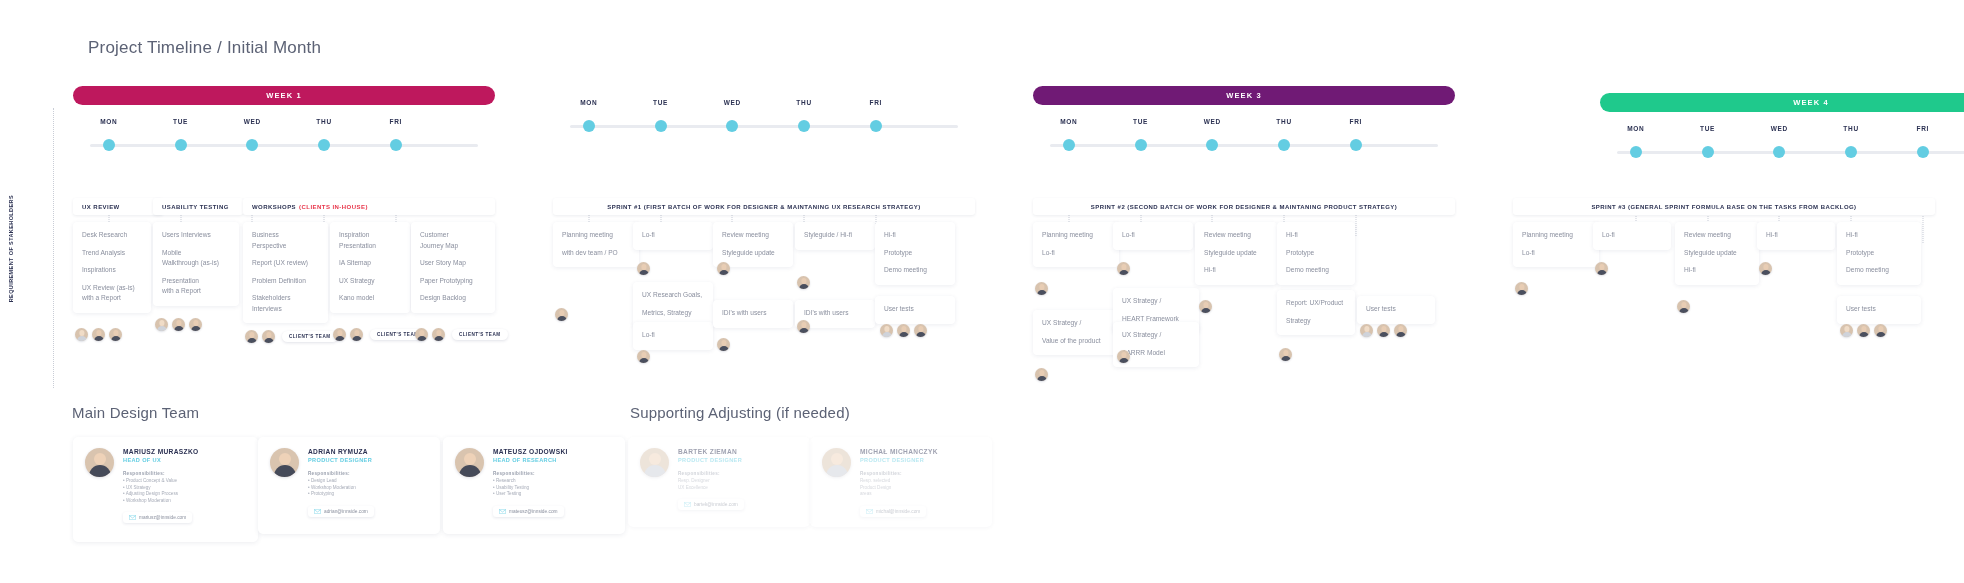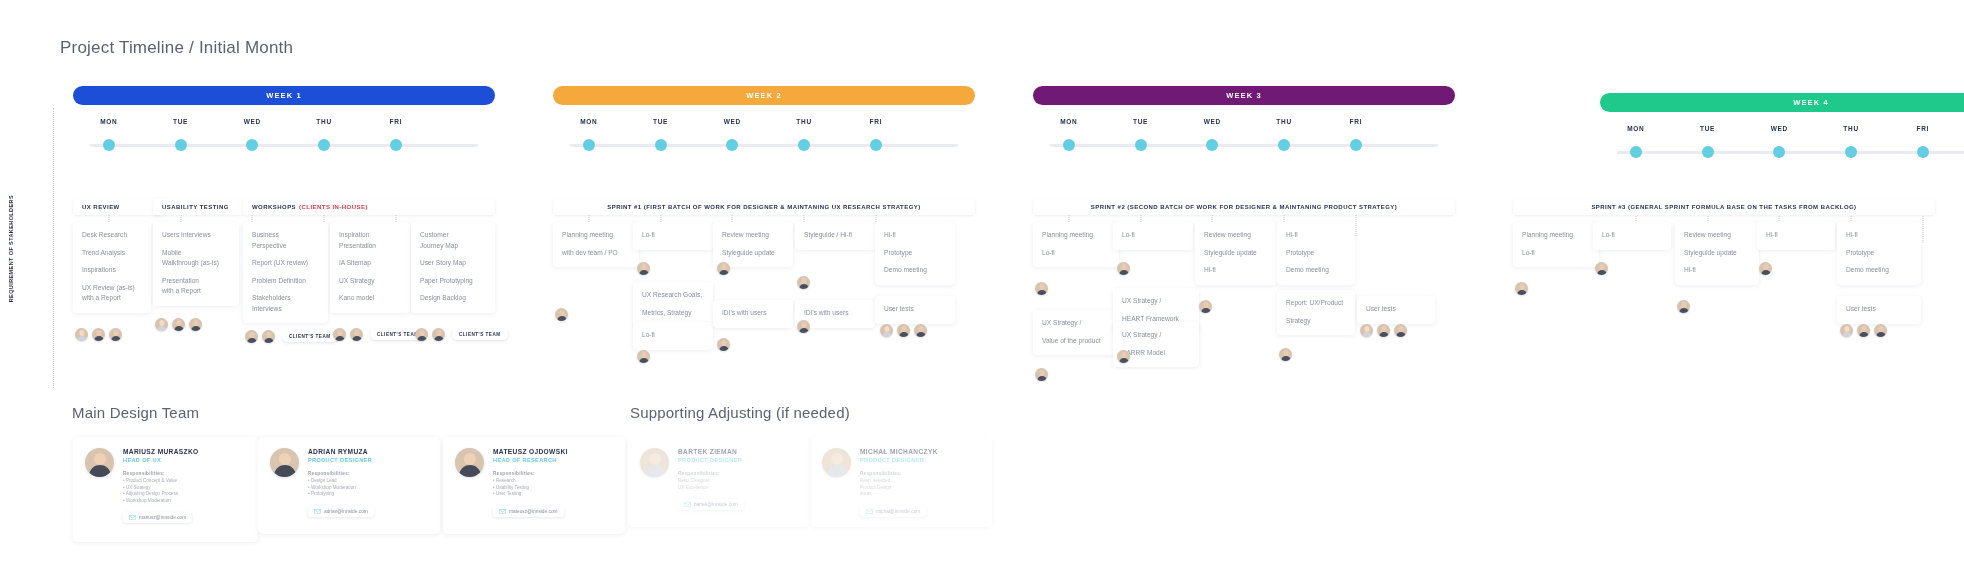--- a/index.html
+++ b/index.html
@@ -5,21 +5,21 @@
   * { box-sizing: border-box; margin: 0; padding: 0; }
   body {
     width: 1964px; height: 583px;
     background: #ffffff;
     font-family: "Liberation Sans", sans-serif;
     color: #6b7180;
     overflow: hidden;
     position: relative;
   }
   .page-title {
-    position: absolute; left: 60px; top: 38px;
+    position: absolute; left: 88px; top: 38px;
     font-size: 17px; color: #5c6275; font-weight: 400; letter-spacing: .2px;
   }
   
   .rail {
     position: absolute; left: 53px; top: 108px; width: 1px; height: 280px;
     border-left: 1px dotted #c9cdd6;
   }
   .rail-label {
     position: absolute; left: 8px; top: 195px;
     font-size: 5.5px; font-weight: 700; color: #2b3152;
@@ -159,21 +159,21 @@
 <body>
 
 <div class="page-title">Project Timeline / Initial Month</div>
 
 <div class="rail"></div>
 <div class="rail-label">REQUIREMENT
 OF STAKEHOLDERS</div>
 
 <div class="weeks" id="weeks-root">
     <div class="week" style="left: 73px; width: 422px;">
-      <div class="week-bar" style="background: #1d4ed8;">WEEK 1</div>
+      <div class="week-bar" style="background: #be185d;">WEEK 1</div>
       <div class="days">
         <div class="day-label" style="left: 8.5%;">MON</div>
         <div class="day-label" style="left: 25.5%;">TUE</div>
         <div class="day-label" style="left: 42.5%;">WED</div>
         <div class="day-label" style="left: 59.5%;">THU</div>
         <div class="day-label" style="left: 76.5%;">FRI</div>
       </div>
       <div class="track">
         <div class="track-line"></div>
         <div class="dot" style="left: 8.5%;"></div>
@@ -184,21 +184,20 @@
       </div>
       <div class="droplines">
         <div class="dropline" style="left: 8.5%;"></div>
         <div class="dropline" style="left: 25.5%;"></div>
         <div class="dropline" style="left: 42.5%;"></div>
         <div class="dropline" style="left: 59.5%;"></div>
         <div class="dropline" style="left: 76.5%;"></div>
       </div>
     </div>
     <div class="week" style="left: 553px; width: 422px;">
-      <div class="week-bar" style="background: rgb(245, 169, 60);">WEEK 2</div>
       <div class="days">
         <div class="day-label" style="left: 8.5%;">MON</div>
         <div class="day-label" style="left: 25.5%;">TUE</div>
         <div class="day-label" style="left: 42.5%;">WED</div>
         <div class="day-label" style="left: 59.5%;">THU</div>
         <div class="day-label" style="left: 76.5%;">FRI</div>
       </div>
       <div class="track">
         <div class="track-line"></div>
         <div class="dot" style="left: 8.5%;"></div>

